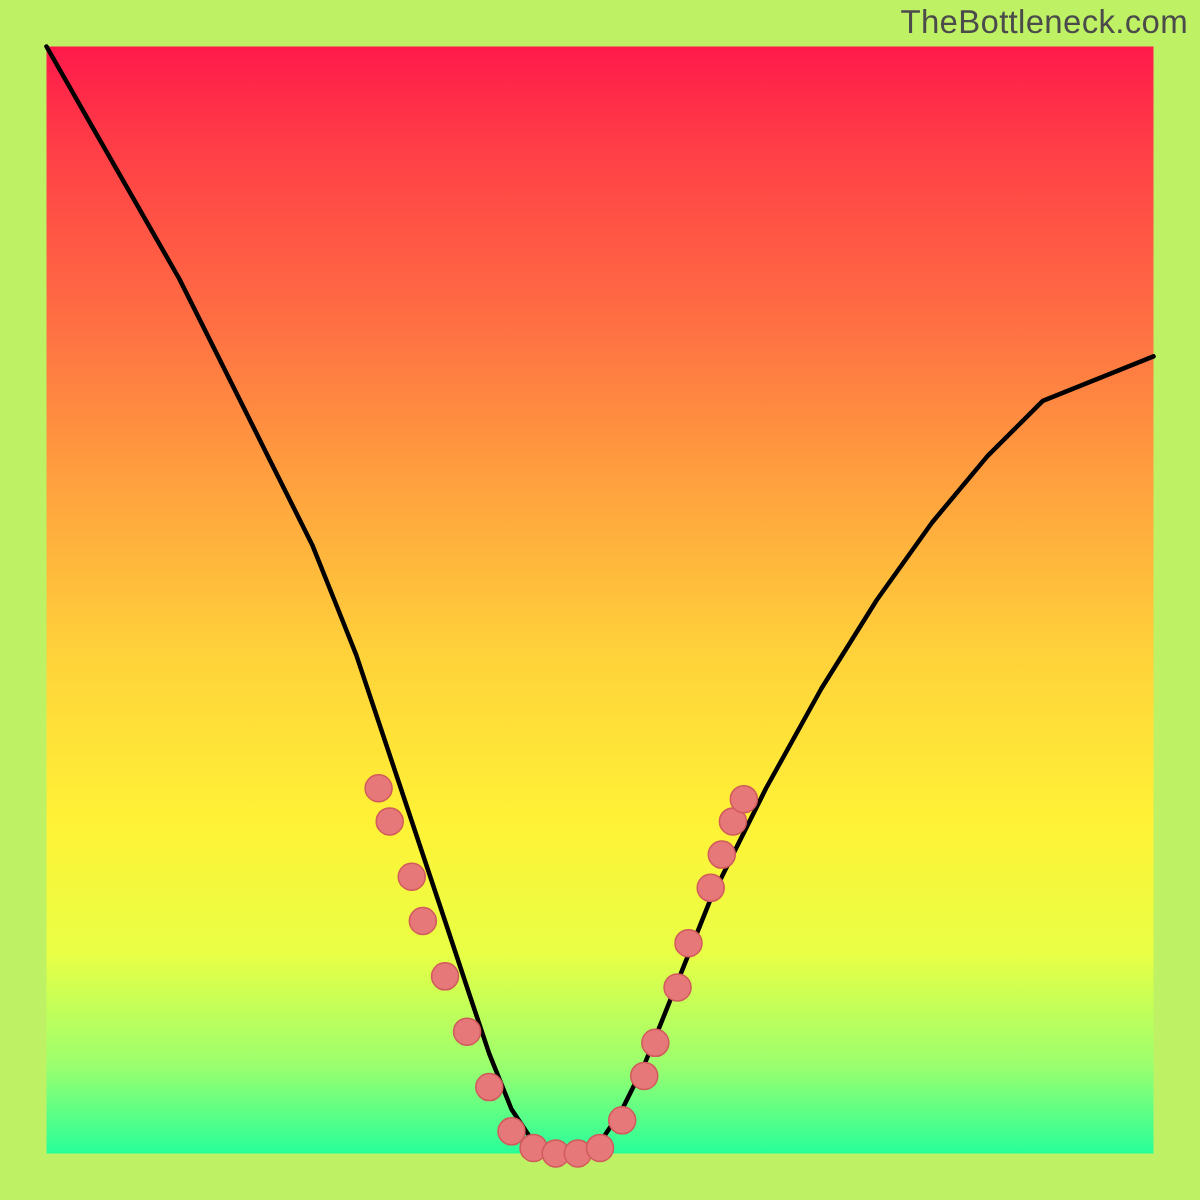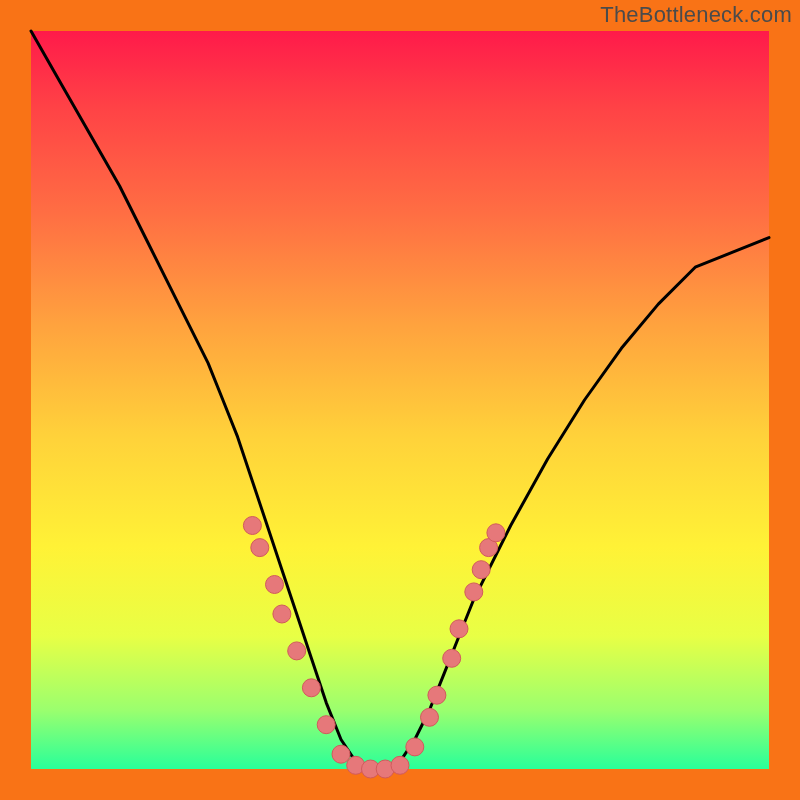--- a/index.html
+++ b/index.html
@@ -8,21 +8,21 @@
     width: 800px;
     height: 800px;
     overflow: hidden;
     background: #000;
     font-family: Arial, Helvetica, sans-serif;
   }
   .frame {
     position: relative;
     width: 800px;
     height: 800px;
-    background: #f97316;
+    background: #bef264;
   }
   .watermark {
     position: absolute;
     top: 2px;
     right: 8px;
     color: #4b4b4b;
     font-size: 22px;
     font-weight: 400;
     letter-spacing: 0.2px;
     z-index: 10;

